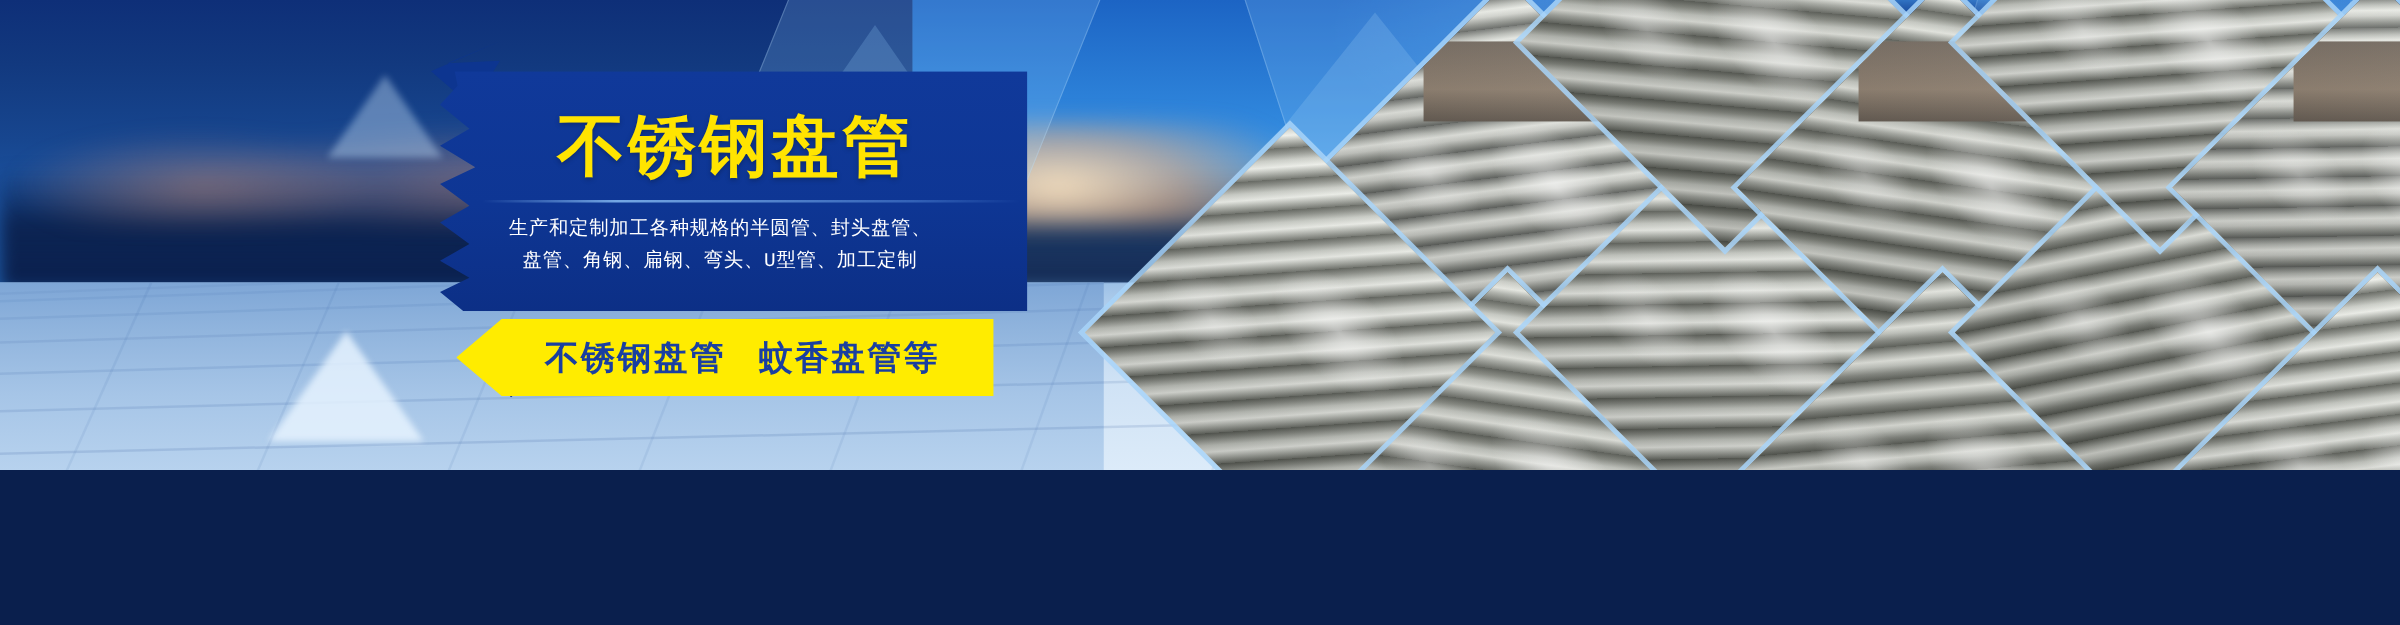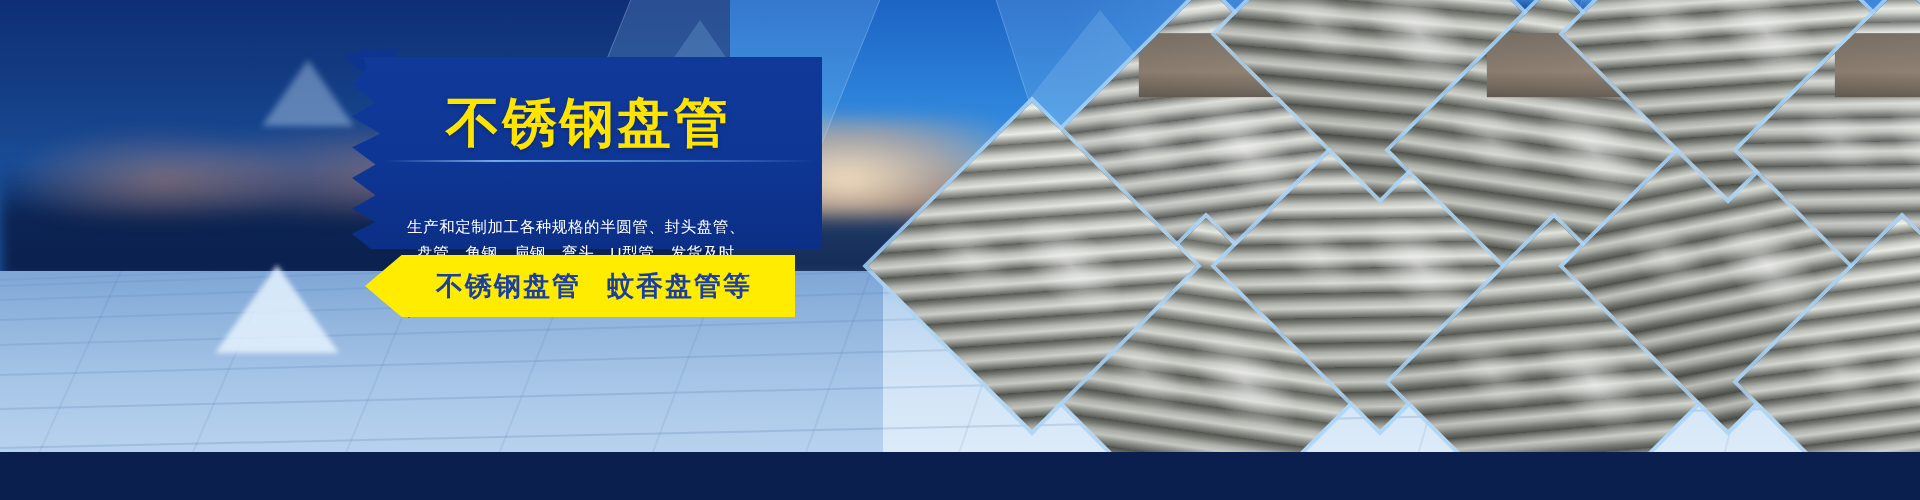--- a/index.html
+++ b/index.html
@@ -1,20 +1,20 @@
 <!DOCTYPE html>
 <html><head>
 <meta charset="utf-8">
 <title>Banner</title>
 <style>
   html,body{margin:0;padding:0;background:#0a1f4d;}
   *{box-sizing:border-box;}
   .stage{
-    position:relative;width:1920px;height:452px;overflow:hidden;
-    font-family:Liberation Sans, sans-serif;
+    position:relative;width:1920px;height:376px;overflow:hidden;
+    font-family:Liberation Mono, monospace;
     background:#1450a8;
   }
 
   
   .bg-sky{
     position:absolute;left:0;top:0;width:100%;height:62%;
     background:
       linear-gradient(180deg,#0e2f78 0%,#12397f 22%,#17468f 48%,#1d56a4 72%,#2266b6 100%);
   }
   .bg-sky-right{
@@ -168,21 +168,20 @@
   .title{
     position:absolute;left:446px;top:95px;width:400px;
     font-size:54px;font-weight:bold;color:#ffe400;
     letter-spacing:3px;line-height:1;white-space:nowrap;
     text-shadow:0 2px 4px rgba(0,0,0,.25);
   }
   .subtitle{
     position:absolute;left:396px;top:170px;width:360px;
     text-align:center;color:#ffffff;font-size:15.5px;line-height:26px;
     letter-spacing:.6px;
-    margin-top:44px;
   }
   .subtitle div{white-space:nowrap;}
 
   
   .ribbon{
     position:absolute;left:365px;top:255px;width:430px;height:62px;
     background:#ffec00;
     clip-path:polygon(8.5% 0%,100% 0%,100% 100%,8.5% 100%,0% 50%);
   }
   .ribbon-txt{
@@ -301,21 +300,21 @@
     </div>
 
   <div class="panel-tail"></div>
   <div class="panel"></div>
   <div class="panel-hairline"></div>
 
   <div class="title">不锈钢盘管</div>
 
   <div class="subtitle">
     <div>生产和定制加工各种规格的半圆管、封头盘管、</div>
-    <div>盘管、角钢、扁钢、弯头、U型管、发货及时</div>
+    <div>盘管、角钢、扁钢、弯头、U型管、加工定制</div>
   </div>
 
   <div class="arrow-deco"></div>
   <div class="ribbon"></div>
   <div class="ribbon-txt">
     <span>不锈钢盘管</span>
     <span>蚊香盘管等</span>
   </div>
 
 </div>

